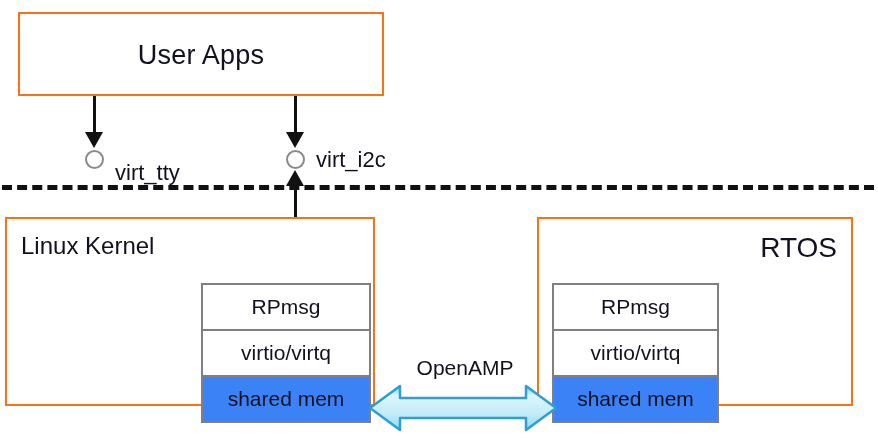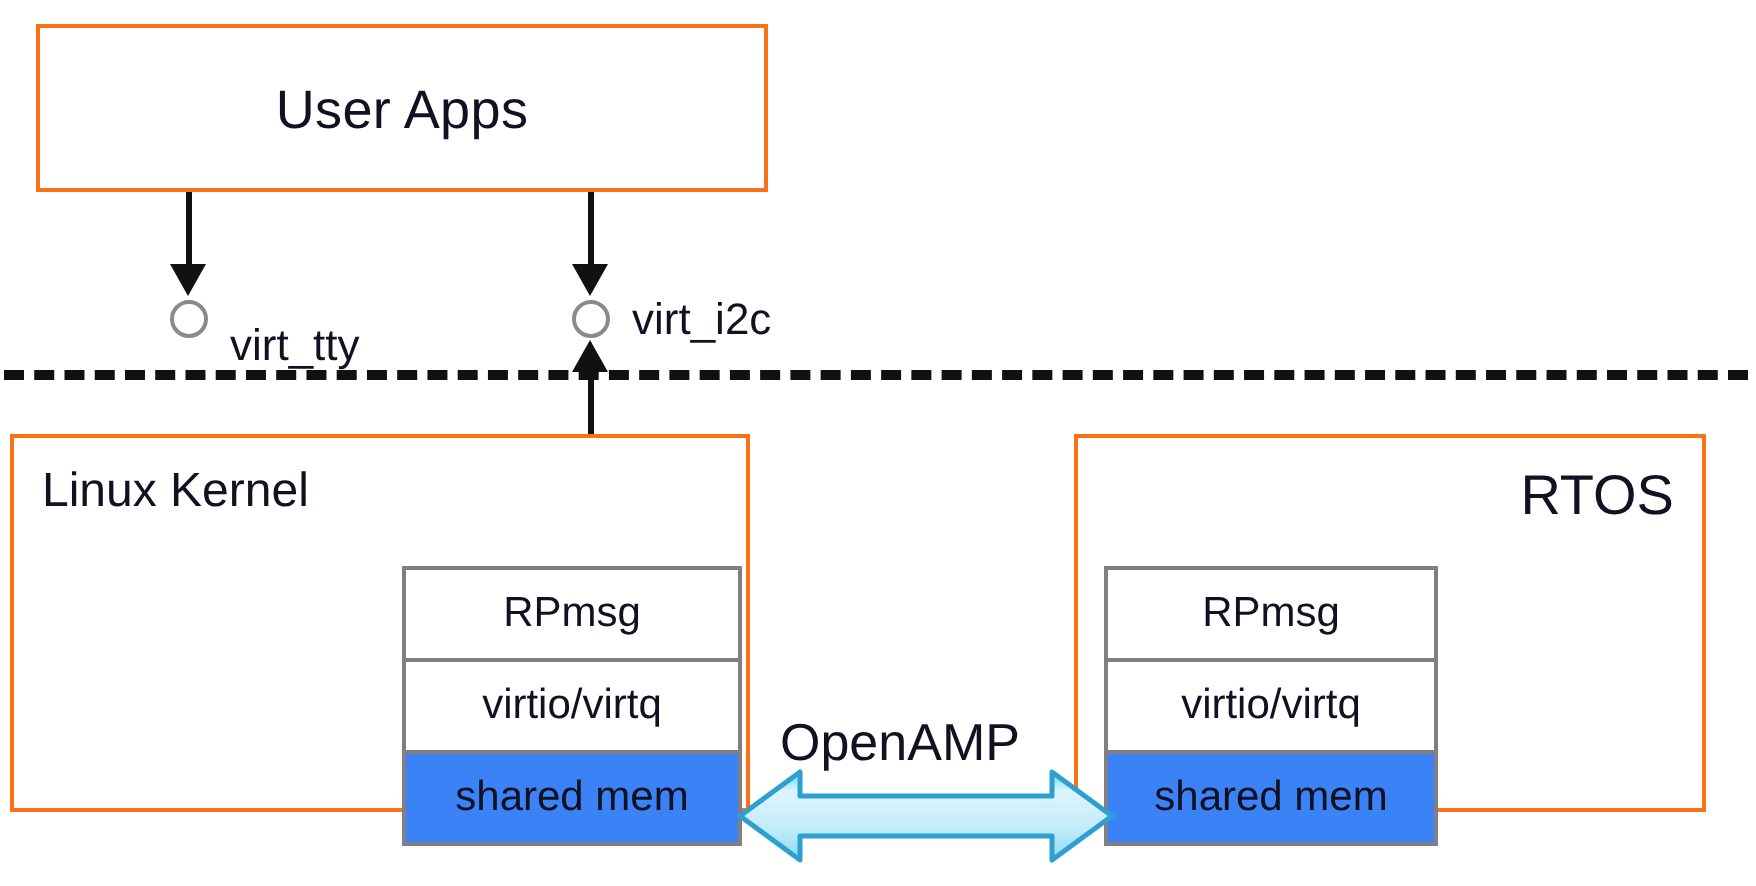--- a/index.html
+++ b/index.html
@@ -180,22 +180,22 @@
     left: 368px;
     top: 383px;
     width: 190px;
     height: 50px;
   }
   #openamp-label {
     position: absolute;
     left: 390px;
     top: 356px;
     width: 150px;
-    text-align: left;
-    font-size: 26px;
+    text-align: center;
+    font-size: 21px;
     color: #111122;
     white-space: nowrap;
   }
 </style>
 </head>
 <body>
 
 <div id="canvas">
 
   <div class="box" id="user-apps-box">

